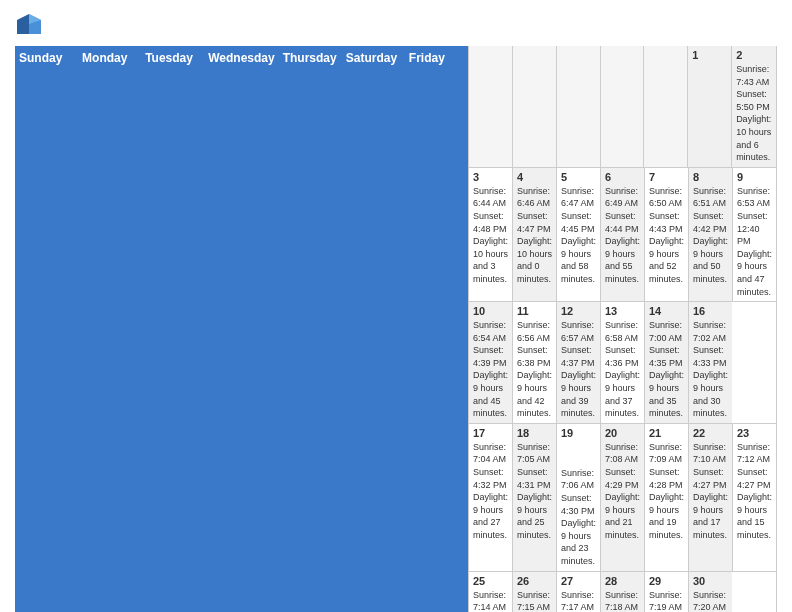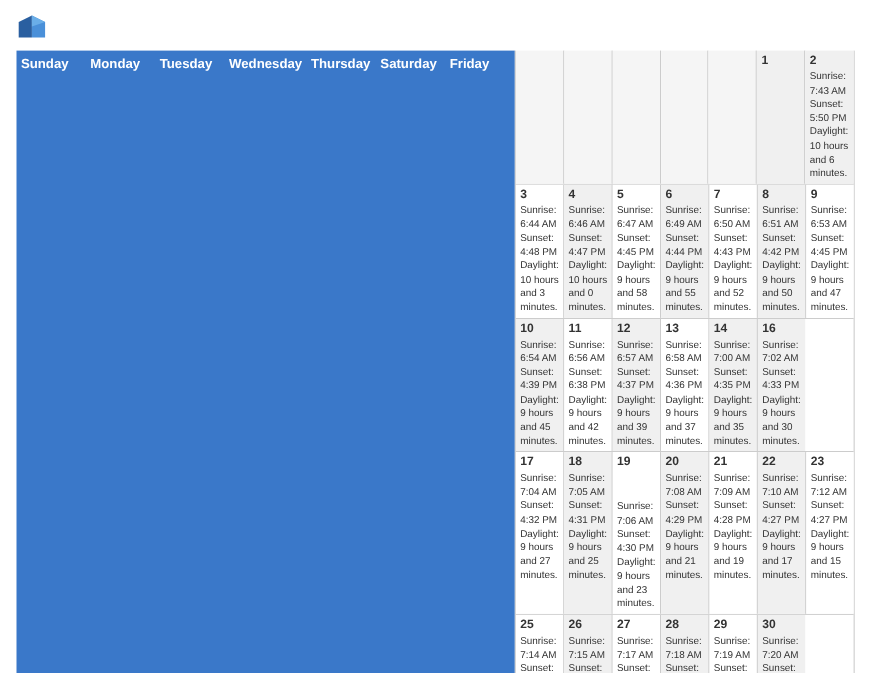--- a/index.html
+++ b/index.html
@@ -204,21 +204,21 @@
           </div>
           <div class="cal-cell shaded">
             <span class="day-num">8</span>
             <div class="info" style="white-space: pre-line;">Sunrise: 6:51 AM
 Sunset: 4:42 PM
 Daylight: 9 hours and 50 minutes.</div>
           </div>
           <div class="cal-cell">
             <span class="day-num">9</span>
             <div class="info" style="white-space: pre-line;">Sunrise: 6:53 AM
-Sunset: 4:45 PM
+Sunset: 12:40 PM
 Daylight: 9 hours and 47 minutes.</div>
           </div>
         </div>
         <div class="cal-row">
           <div class="cal-cell shaded">
             <span class="day-num">10</span>
             <div class="info" style="white-space: pre-line;">Sunrise: 6:54 AM
 Sunset: 4:39 PM
 Daylight: 9 hours and 45 minutes.</div>
           </div>

